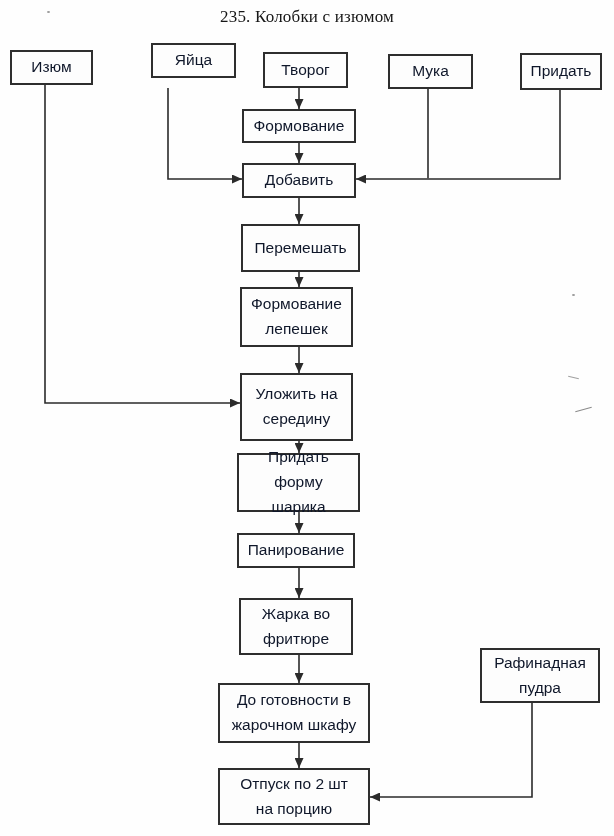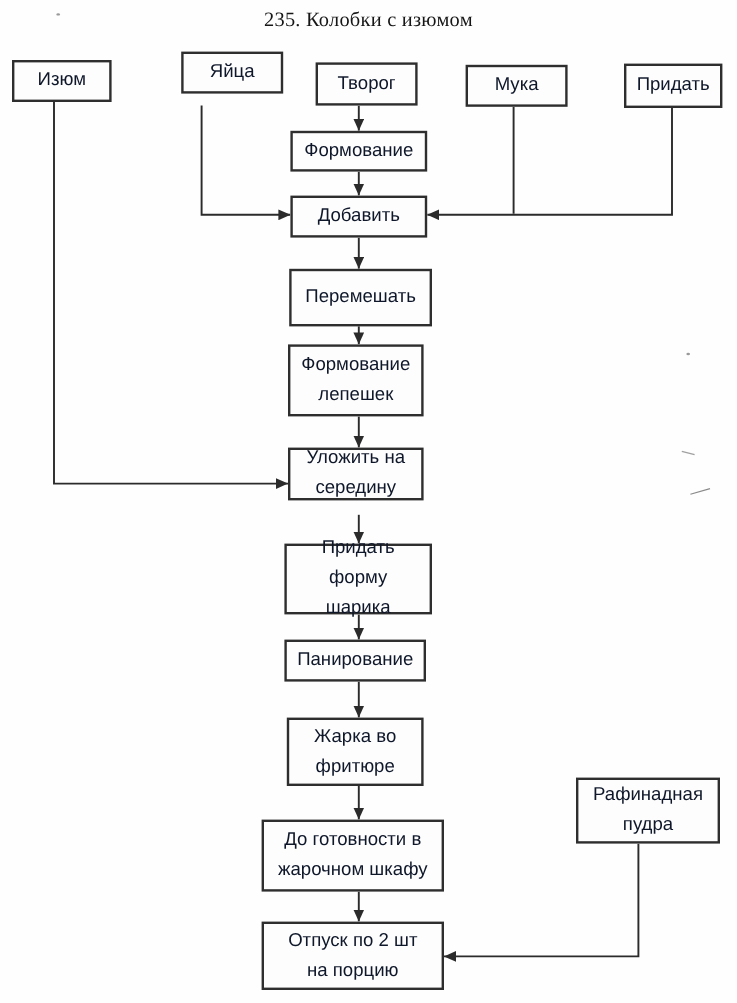--- a/index.html
+++ b/index.html
@@ -123,21 +123,21 @@
   </div>
   <div class="node" style="left:242px; top:163px; width:114px; height:35px;">
     <span class="lbl">Добавить</span>
   </div>
   <div class="node" style="left:241px; top:224px; width:119px; height:48px;">
     <span class="lbl">Перемешать</span>
   </div>
   <div class="node" style="left:240px; top:287px; width:113px; height:60px;">
     <span class="lbl">Формование лепешек</span>
   </div>
-  <div class="node" style="left:240px; top:373px; width:113px; height:44px;">
+  <div class="node" style="left:240px; top:373px; width:113px; height:68px;">
     <span class="lbl">Уложить на середину</span>
   </div>
   <div class="node pad-wide" style="left:237px; top:453px; width:123px; height:59px;">
     <span class="lbl">Придать форму шарика</span>
   </div>
   <div class="node" style="left:239px; top:598px; width:114px; height:57px;">
     <span class="lbl">Жарка во фритюре</span>
   </div>
   <div class="node" style="left:237px; top:533px; width:118px; height:35px;">
     <span class="lbl">Панирование</span>

